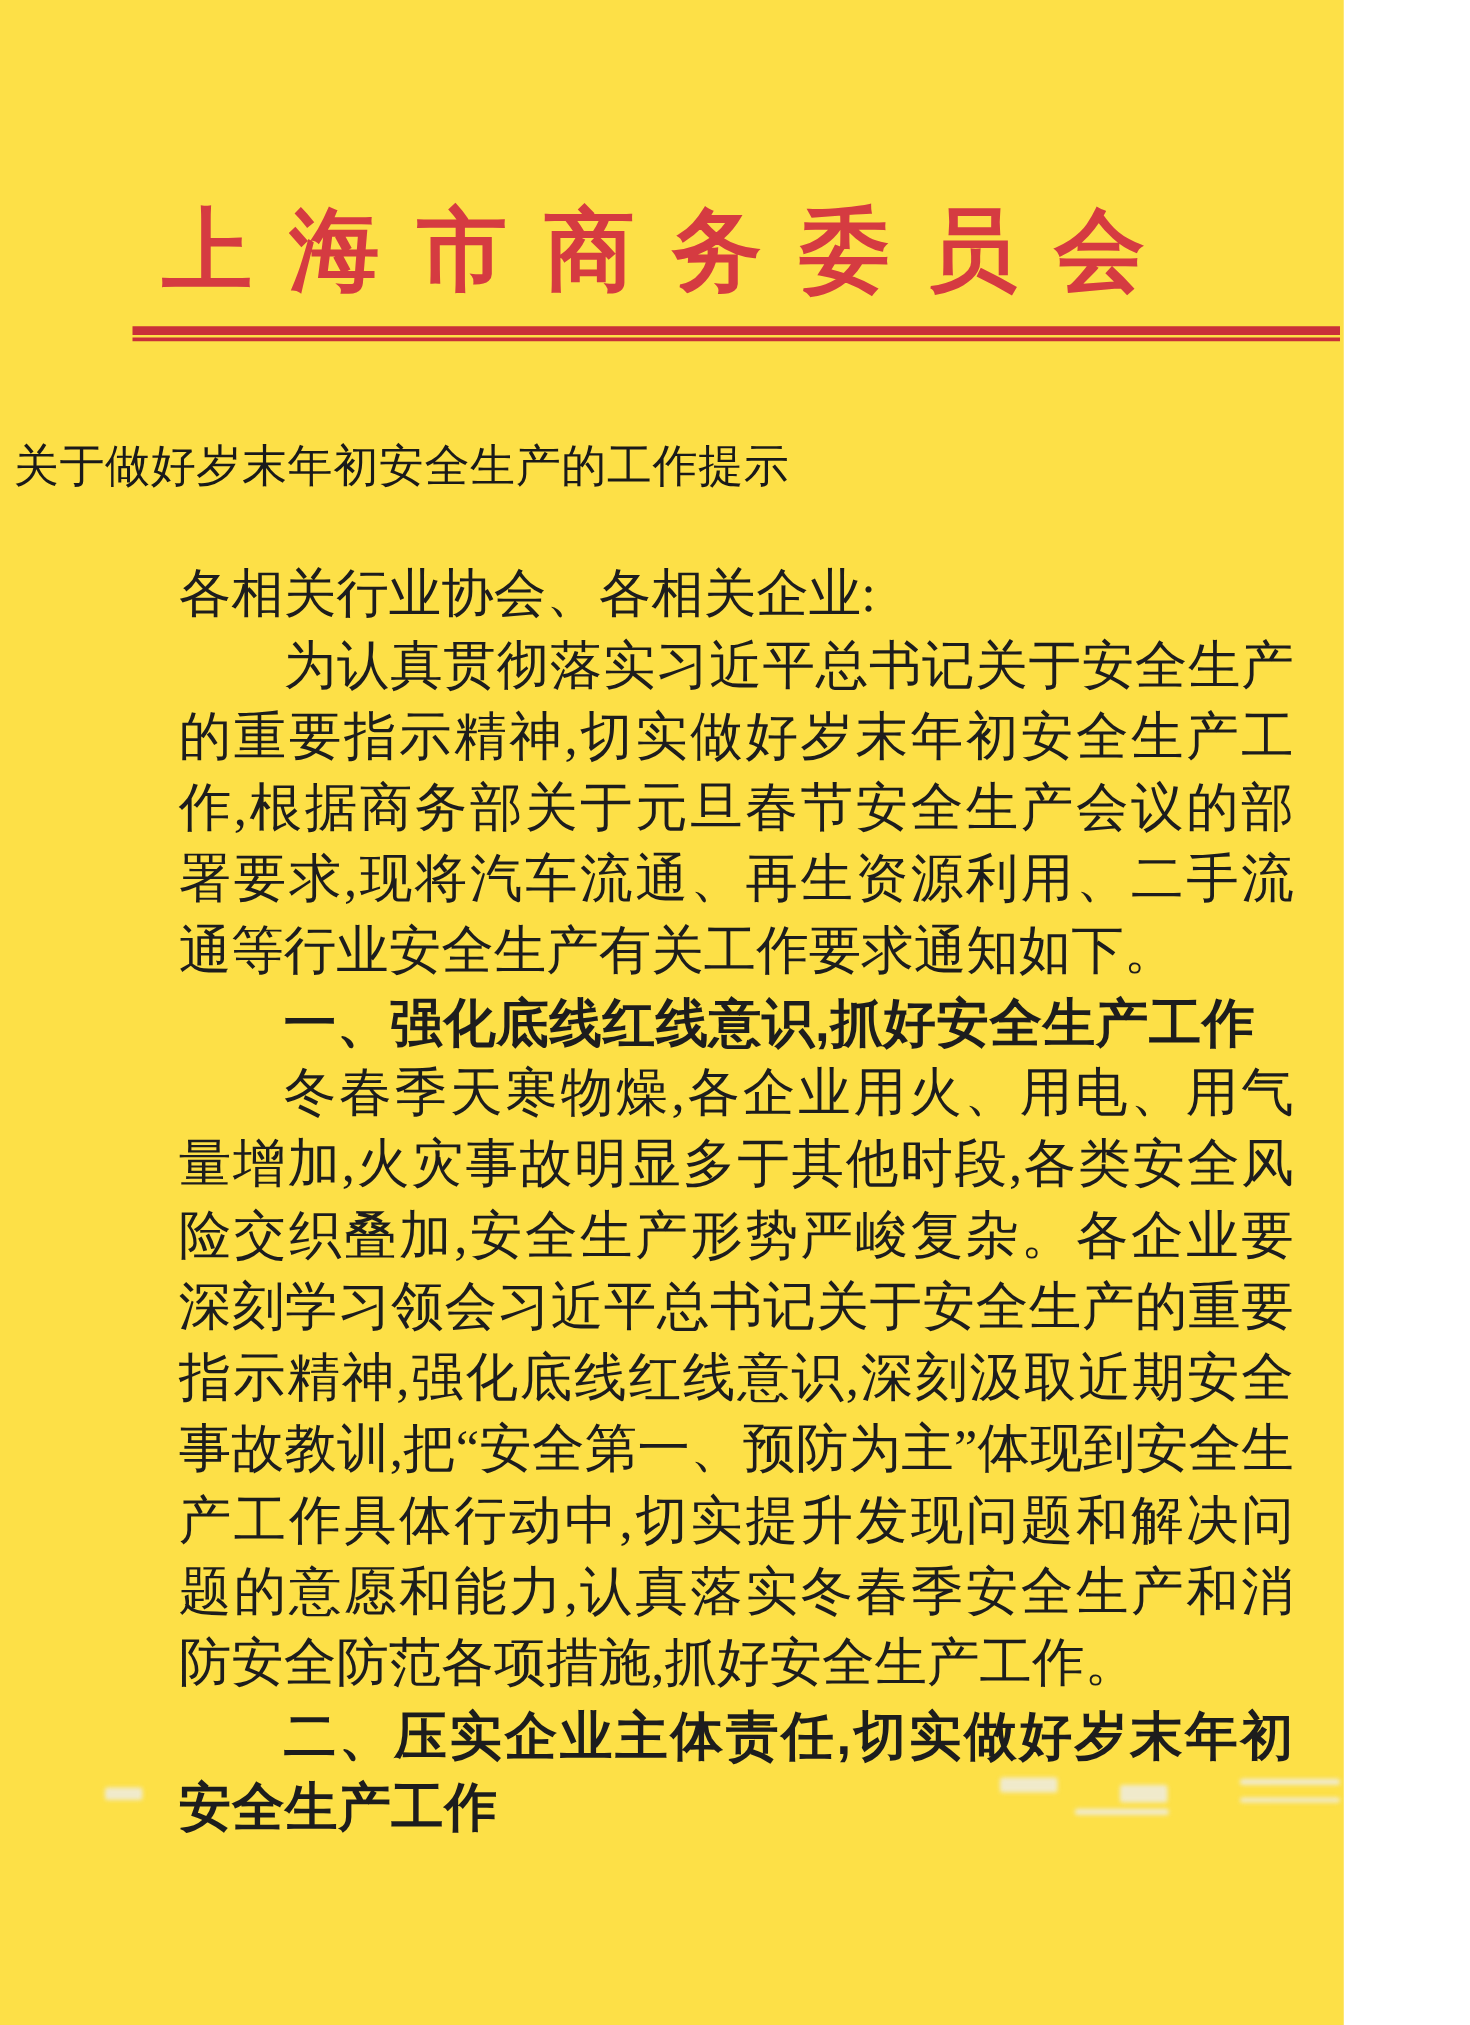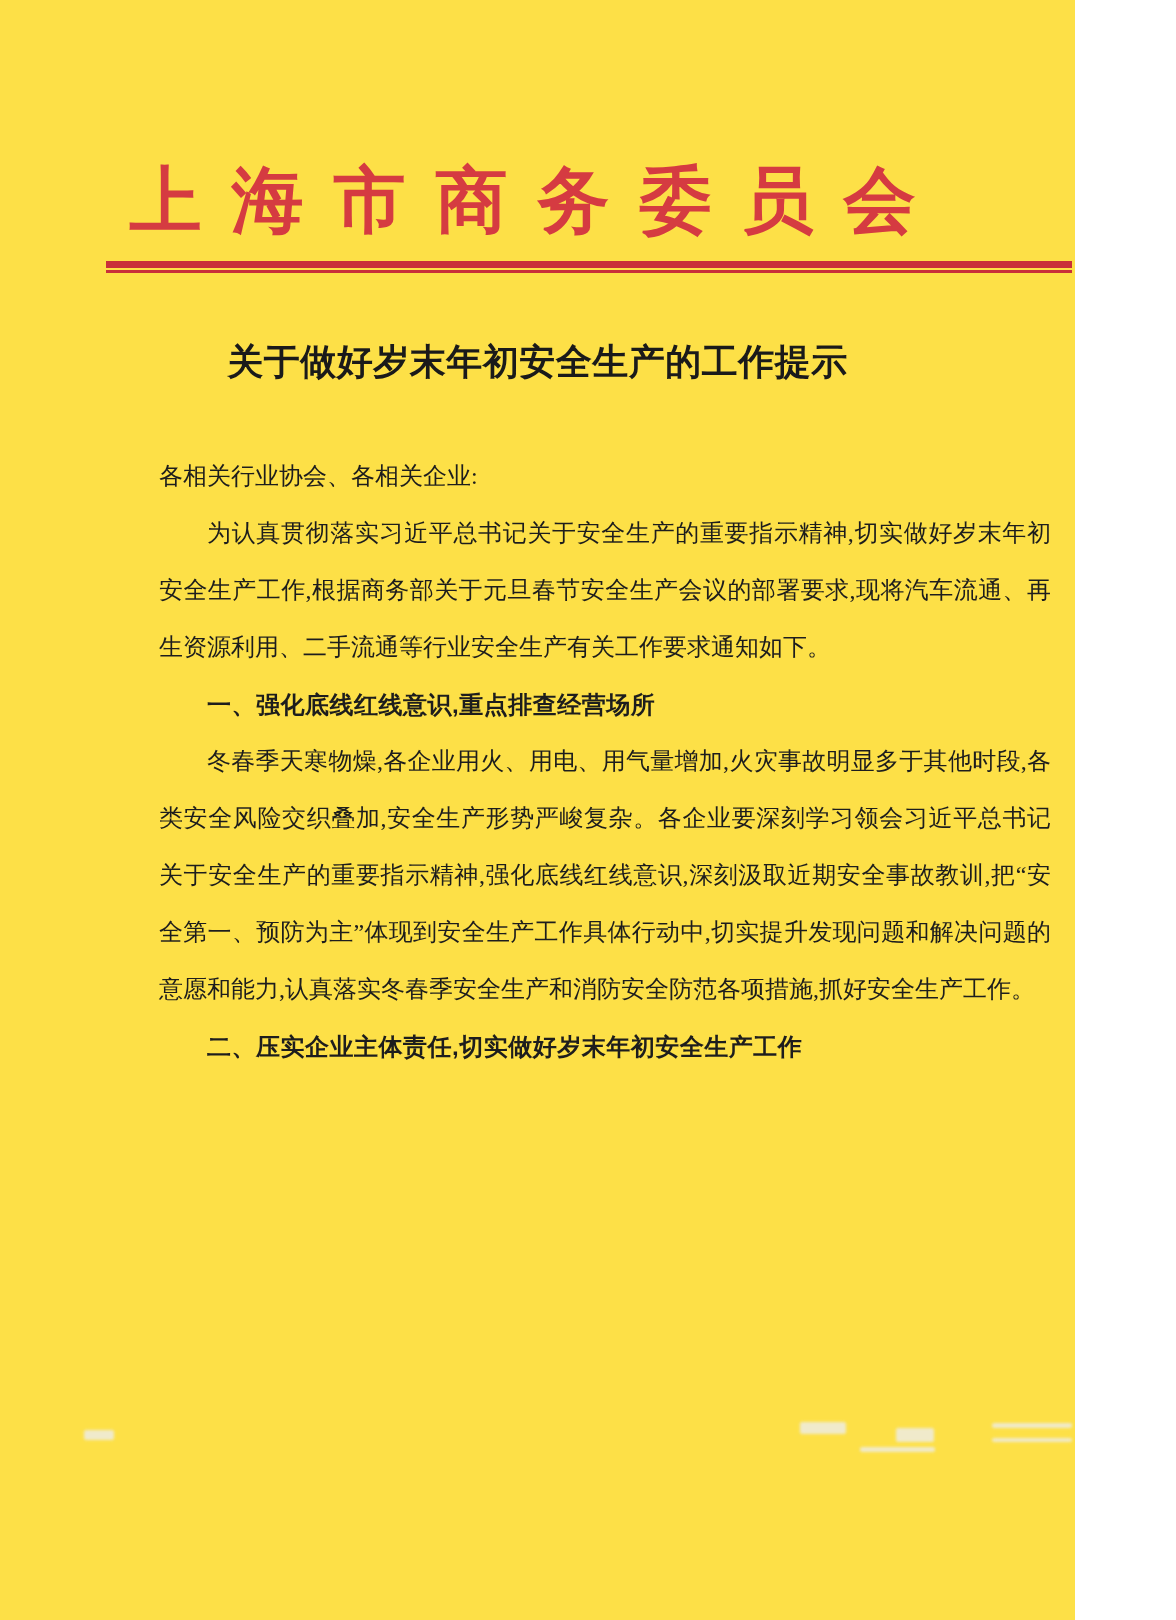--- a/index.html
+++ b/index.html
@@ -44,42 +44,41 @@
     height: 3px;
     margin-top: 2px;
     background: #c93039;
   }
   
   .doc-title {
     position: absolute;
     top: 336px;
     left: 0;
     width: 100%;
-    margin: 0;
-    text-align: center;
+    margin: 11px;
+    text-align: left;
     font-size: 36px;
     line-height: 52px;
-    font-weight: 700;
+    font-weight: 400;
     color: #1a1a1a;
     letter-spacing: 0.5px;
     font-family: "Liberation Serif", "DejaVu Serif", serif;
   }
   
   .doc-body {
     position: absolute;
     top: 448px;
     left: 143px;
     width: 892px;
-    font-size: 24px;
+    font-size: 42px;
     line-height: 57px;
     color: #1d1d1d;
     text-align: justify;
     text-justify: inter-character;
     word-break: break-all;
-    margin-left: 16px;
   }
   .doc-body p {
     margin: 0;
     padding: 0;
   }
   .salutation {
     text-indent: 0;
   }
   .para {
     text-indent: 2em;
@@ -115,21 +114,21 @@
   <div class="masthead-rule">
     <div class="rule-thick"></div>
     <div class="rule-thin"></div>
   </div>
 
   <h1 class="doc-title">关于做好岁末年初安全生产的工作提示</h1>
 
   <div class="doc-body">
     <p class="salutation">各相关行业协会、各相关企业:</p>
     <p class="para">为认真贯彻落实习近平总书记关于安全生产的重要指示精神,切实做好岁末年初安全生产工作,根据商务部关于元旦春节安全生产会议的部署要求,现将汽车流通、再生资源利用、二手流通等行业安全生产有关工作要求通知如下。</p>
-    <p class="heading">一、强化底线红线意识,重点排查经营场所</p>
+    <p class="heading">一、强化底线红线意识,抓好安全生产工作</p>
     <p class="para">冬春季天寒物燥,各企业用火、用电、用气量增加,火灾事故明显多于其他时段,各类安全风险交织叠加,安全生产形势严峻复杂。各企业要深刻学习领会习近平总书记关于安全生产的重要指示精神,强化底线红线意识,深刻汲取近期安全事故教训,把“安全第一、预防为主”体现到安全生产工作具体行动中,切实提升发现问题和解决问题的意愿和能力,认真落实冬春季安全生产和消防安全防范各项措施,抓好安全生产工作。</p>
     <p class="heading">二、压实企业主体责任,切实做好岁末年初安全生产工作</p>
   </div>
 
   <div class="smudge s1"></div>
   <div class="smudge s2"></div>
   <div class="smudge s3"></div>
   <div class="smudge s4"></div>
   <div class="smudge s5"></div>
   <div class="smudge s6"></div>

